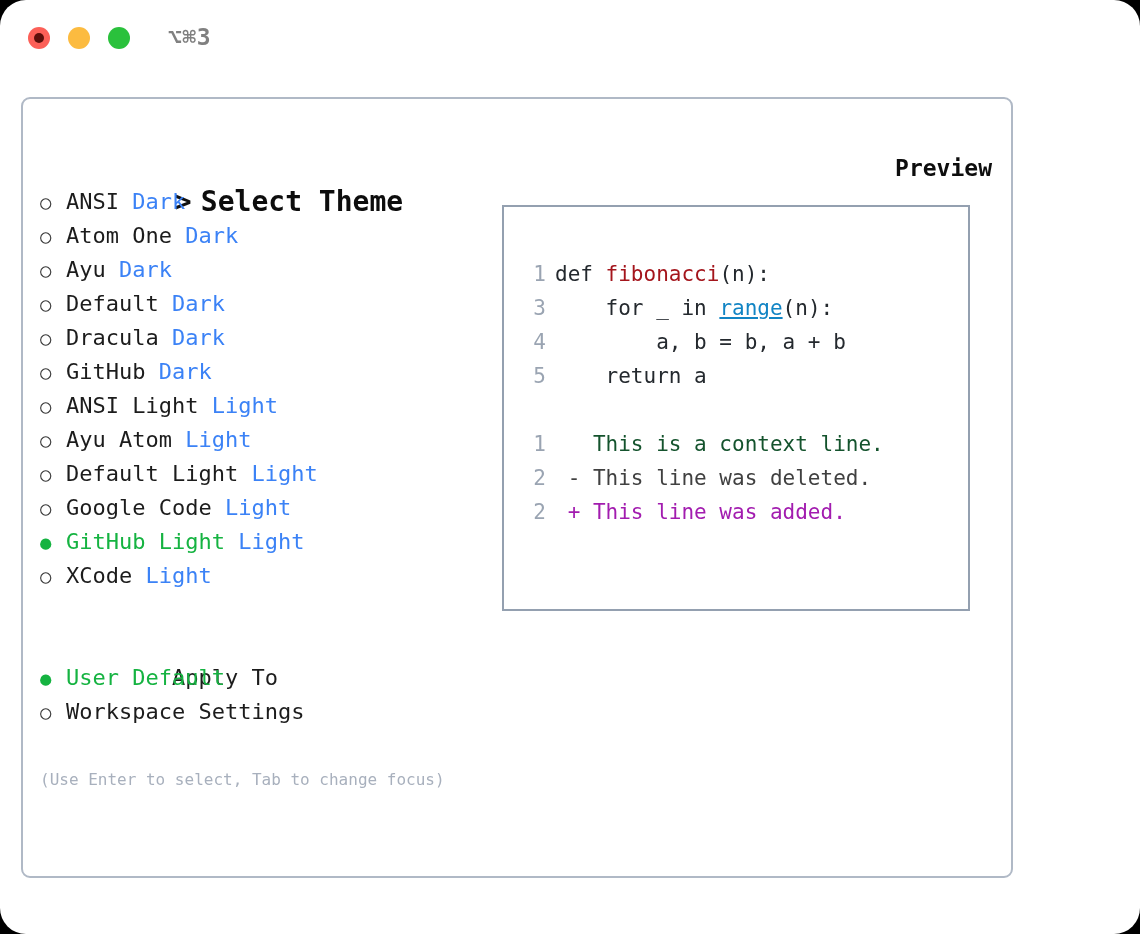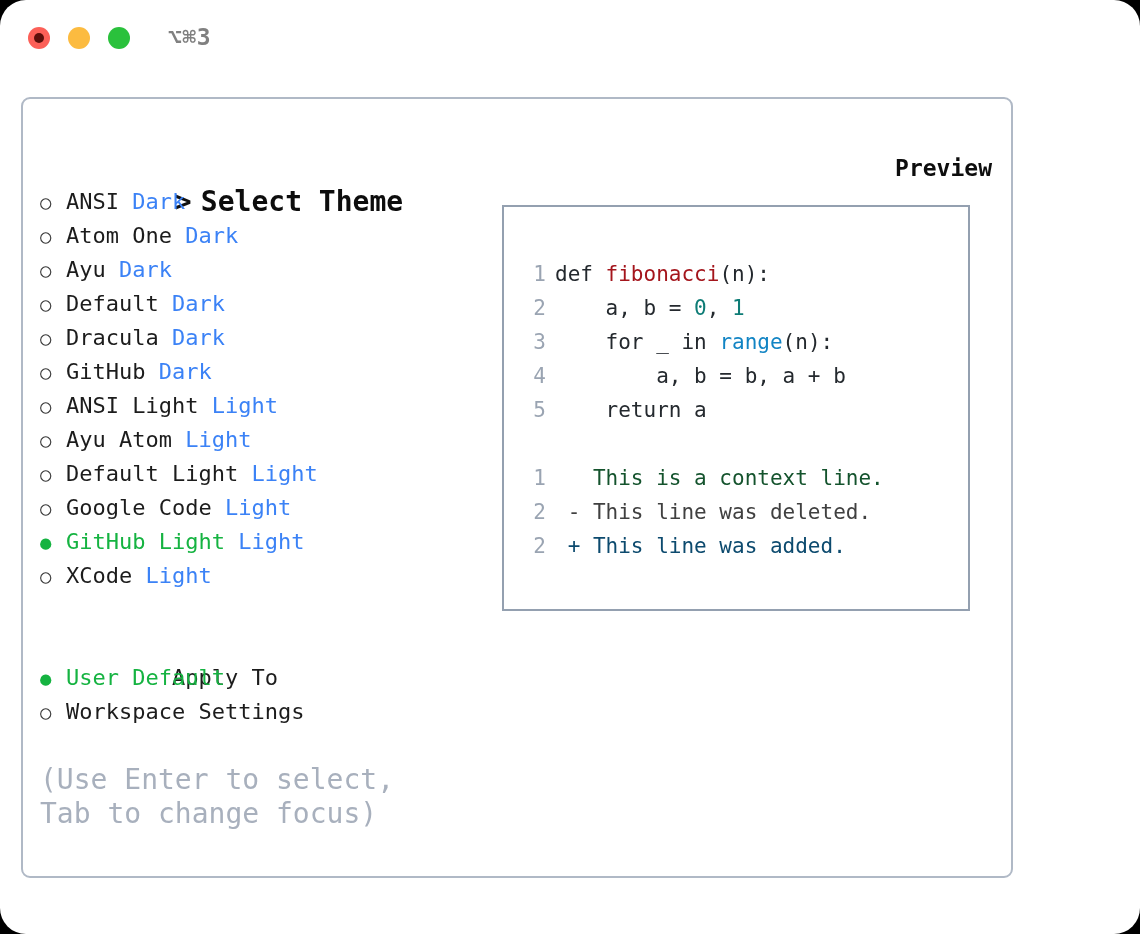--- a/index.html
+++ b/index.html
@@ -105,21 +105,21 @@
     font-size: 22px;
     color: #1c1c1c;
   }
   .label-sel  { color: #15b341; }
   .variant    { color: #3b82f6; }
 
   .spacer-sm { height: 34px; }
   .spacer-md { height: 34px; }
 
   #hint {
-    font-size: 28px;
+    font-size: 16px;
     line-height: 34px;
     color: #a8b0bd;
     width: 410px;
     white-space: normal;
   }
 
   
   #right-col {
     position: absolute;
     left: 479px;
@@ -152,26 +152,26 @@
   }
   .lineno {
     display: inline-block;
     width: 42px;
     text-align: right;
     color: #9aa4b2;
     margin-right: 9px;
   }
   .tok-fn   { color: #a4151c; }
   .tok-num  { color: #0e7c76; }
-  .tok-call { color: #1184c4; }
+  .tok-call { color: #1184c4; text-decoration: underline; }
 
   .diff-gap { height: 34px; }
   .diff-ctx { color: #14532d; }
   .diff-del { color: #404040; }
-  .diff-add { color: #0c4a6e; }
+  .diff-add { color: #a21caf; }
 </style>
 </head>
 <body>
 
 <div id="window">
 
   <div id="titlebar">
     <div class="dot dot-close"></div>
     <div class="dot dot-min"></div>
     <div class="dot dot-max"></div>
@@ -216,21 +216,20 @@
 
       <div id="hint">(Use Enter to select, Tab to change focus)</div>
     </div>
 
     <div id="right-col">
       <div id="preview-title">Preview</div>
 
       <div id="code-box">
         <div id="code-lines">
             <div class="code-line"><span class="lineno">1</span><span>def </span><span class="tok-fn">fibonacci</span><span>(n):</span></div>
-            <div class="code-line"><span class="lineno">2</span><span>    a, b = </span><span class="tok-num">0</span><span>, </span><span class="tok-num">1</span></div>
             <div class="code-line"><span class="lineno">3</span><span>    for _ in </span><span class="tok-call">range</span><span>(n):</span></div>
             <div class="code-line"><span class="lineno">4</span><span>        a, b = b, a + b</span></div>
             <div class="code-line"><span class="lineno">5</span><span>    return a</span></div>
           </div>
         <div class="diff-gap"></div>
         <div id="diff-lines">
             <div class="code-line"><span class="lineno">1</span><span class="diff-ctx">   This is a context line.</span></div>
             <div class="code-line"><span class="lineno">2</span><span class="diff-del"> - This line was deleted.</span></div>
             <div class="code-line"><span class="lineno">2</span><span class="diff-add"> + This line was added.</span></div>
           </div>

